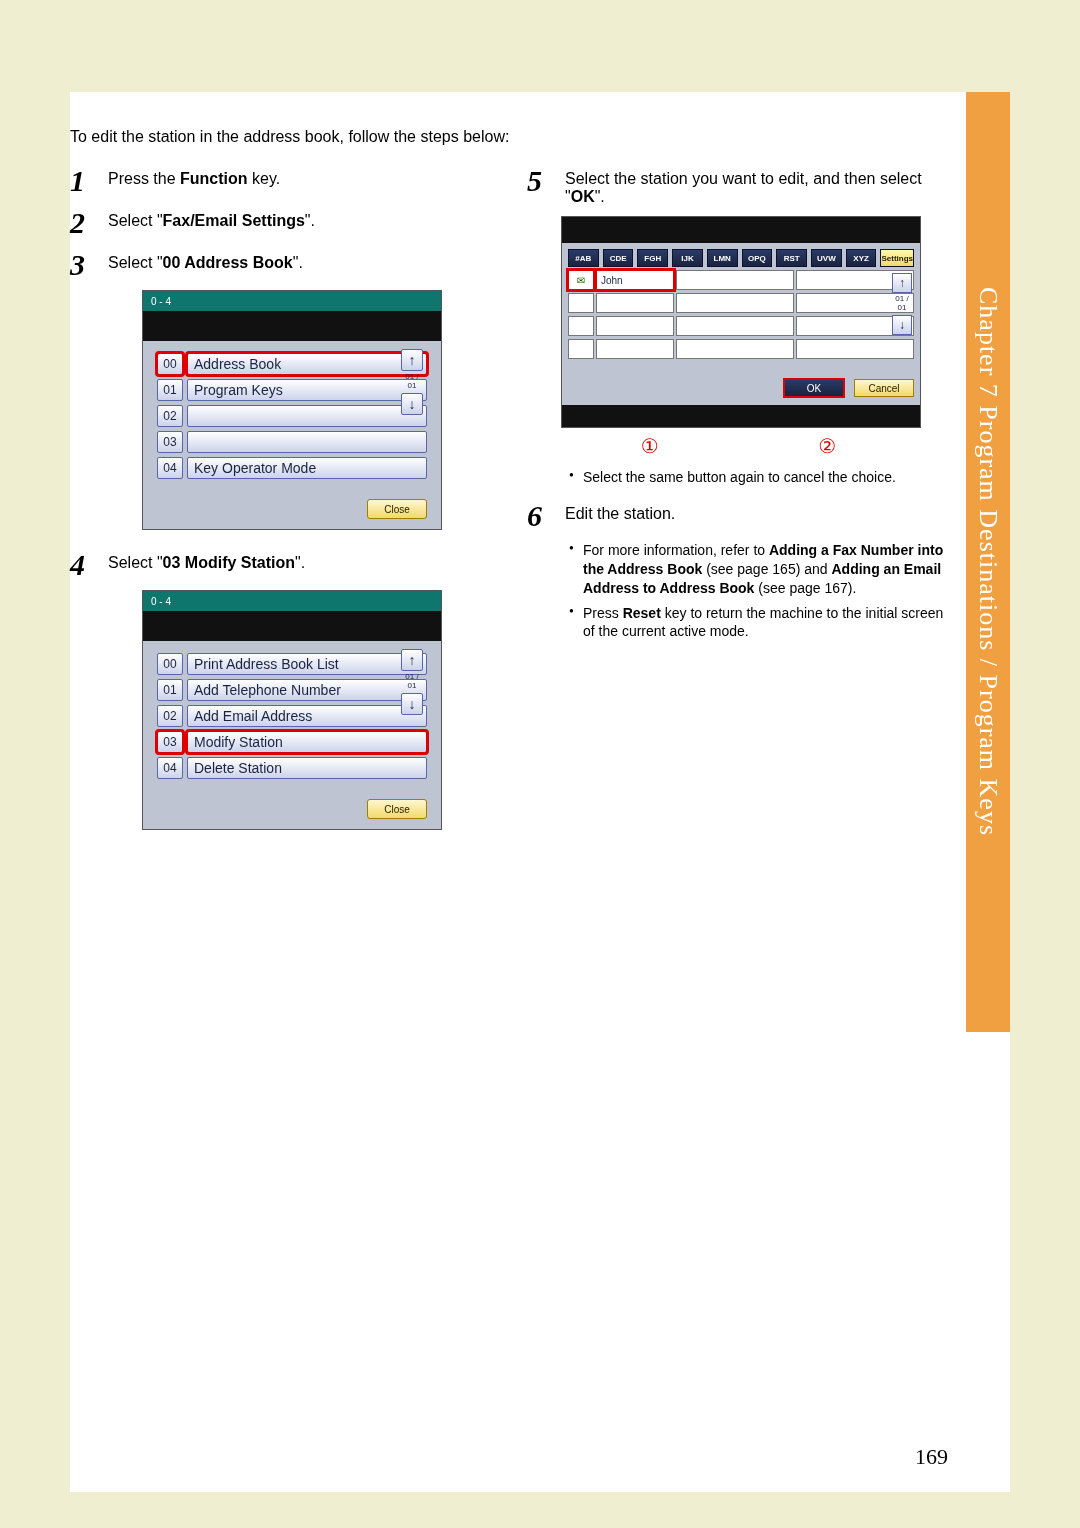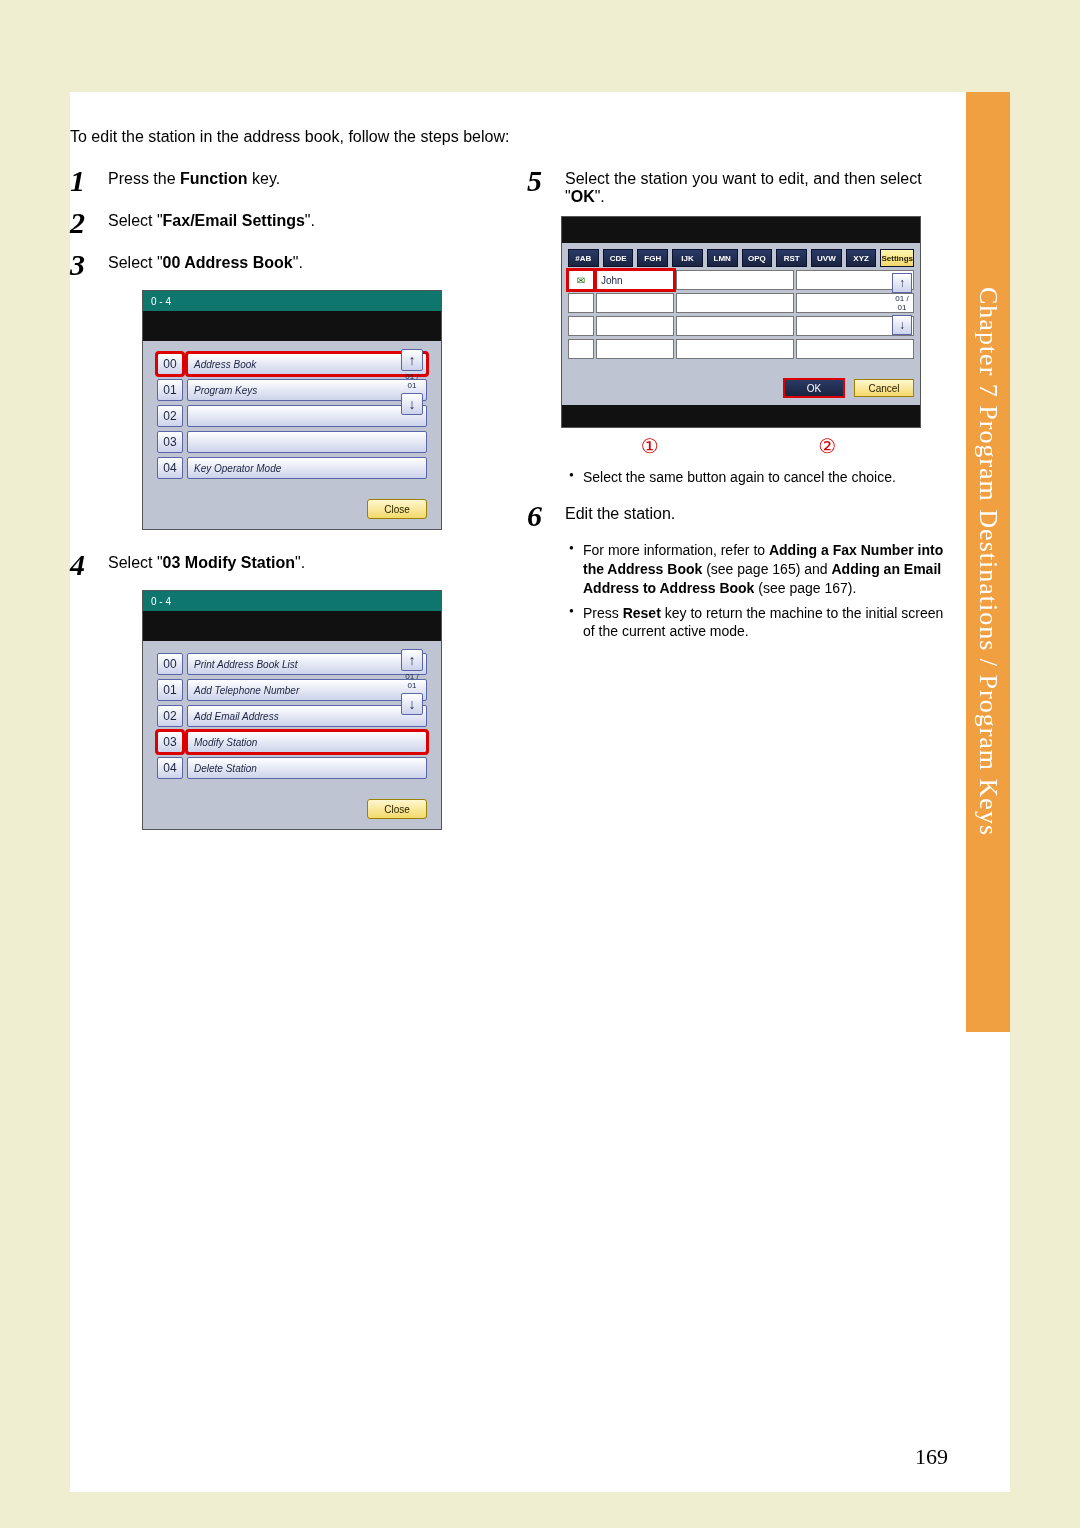--- a/index.html
+++ b/index.html
@@ -110,23 +110,22 @@
     width: 26px; height: 22px;
     background: linear-gradient(#fff,#ccd3eb);
     border: 1px solid #5a65a8; border-radius: 2px;
     font-size: 12px; display: flex; align-items: center; justify-content: center;
     margin-right: 4px; color: #1a2340;
   }
   .panel2 .row2 .labelbox {
     flex: 1; height: 22px;
     background: linear-gradient(#fff,#ccd3eb);
     border: 1px solid #5a65a8; border-radius: 2px;
-    font-size: 10px; display: flex; align-items: center; padding-left: 6px;
+    font-size: 14px; display: flex; align-items: center; padding-left: 6px;
     color: #1a2340;
-    font-style: italic;
   }
   .panel2 .row2.hl .numbox, .panel2 .row2.hl .labelbox { outline: 3px solid #d00; outline-offset: -1px; }
   .panel2 .close-row { display: flex; justify-content: flex-end; padding: 6px 14px 10px; }
   .panel2 .close-btn {
     width: 60px; height: 20px;
     background: linear-gradient(#fff7d0,#f3d96a);
     border: 1px solid #9c8000; border-radius: 3px;
     font-size: 10px; display: flex; align-items: center; justify-content: center;
     color: #2a2200;
     margin-left: 41px;

